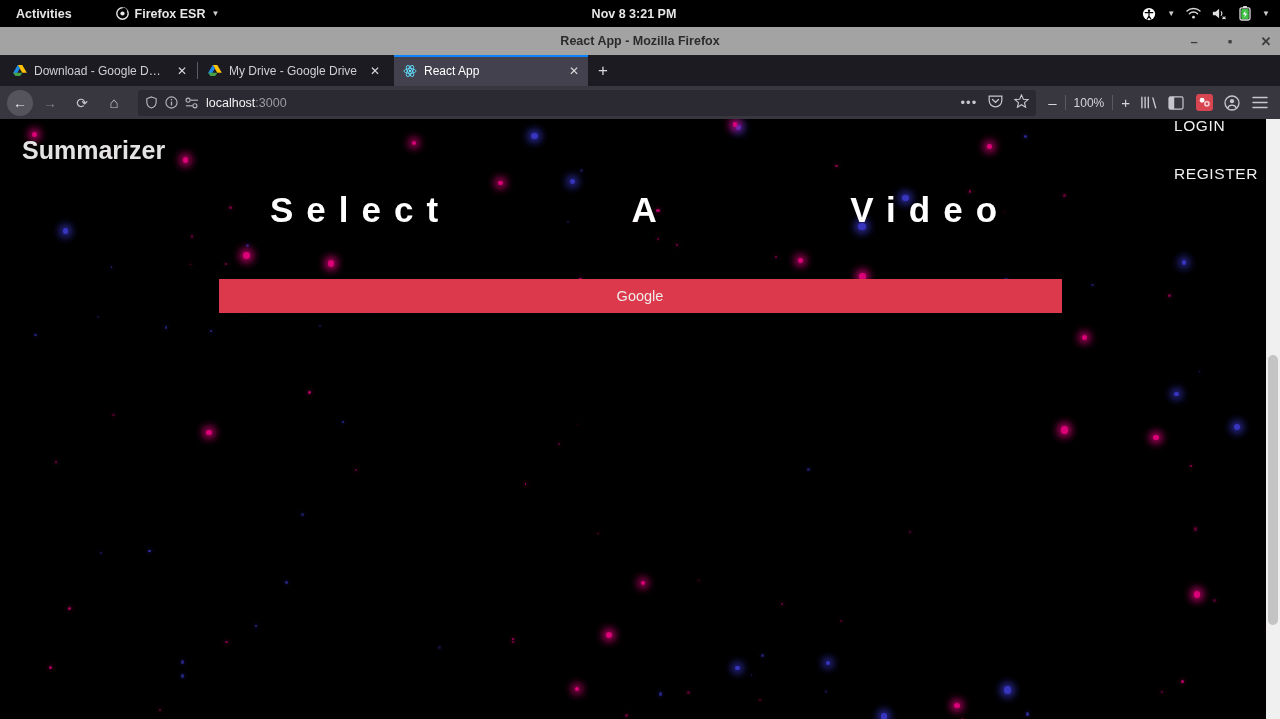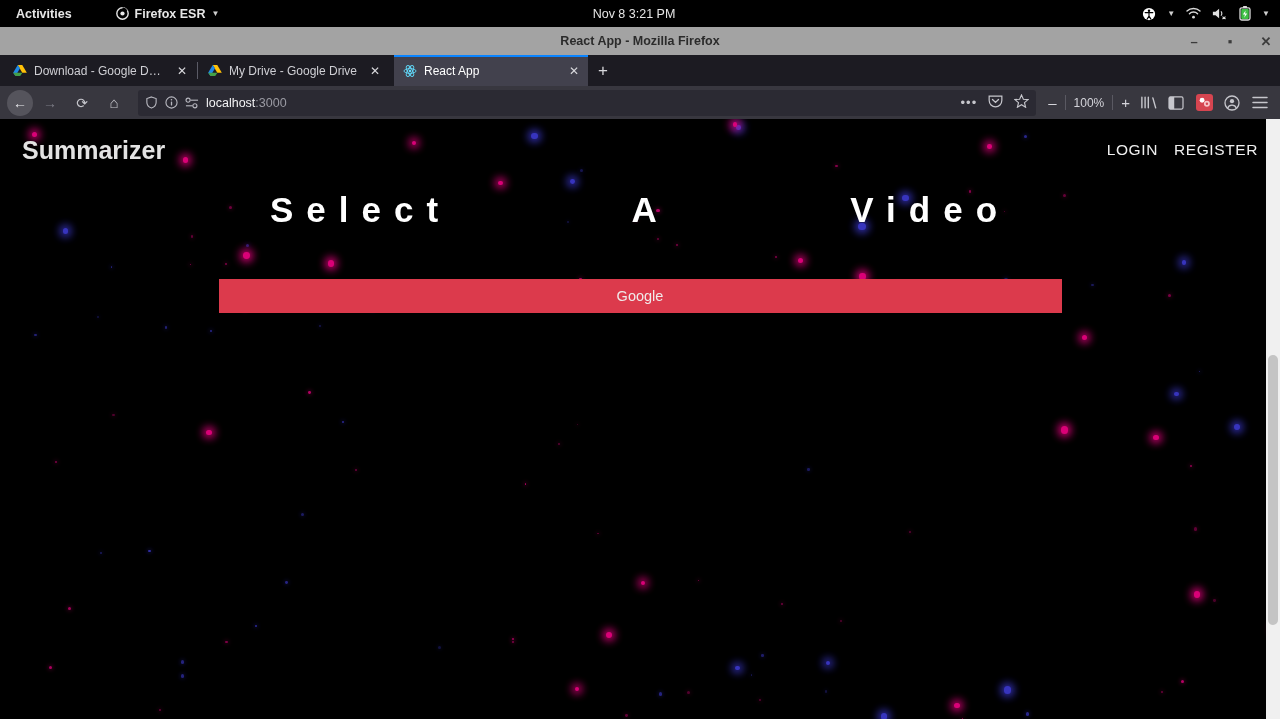--- a/index.html
+++ b/index.html
@@ -14,21 +14,21 @@
   }
   #gnome-bar .activities{ font-weight:bold; font-size:12.5px; padding:0 6px; }
   #gnome-bar .appmenu{
     display:flex; align-items:center; gap:6px; margin-left:38px; font-weight:bold;
   }
   .ff-glyph{ display:inline-block; width:13px; height:13px; position:relative; }
   .ff-glyph svg{ display:block; }
   .caret{ font-size:8px; color:#cfcfcf; }
   #gnome-clock{
     position:absolute; left:0; right:12px; text-align:center;
-    font-weight:normal; font-size:12.5px; pointer-events:none;
+    font-weight:bold; font-size:12.5px; pointer-events:none;
   }
   #gnome-tray{
     margin-left:auto; display:flex; align-items:center; gap:11px;
   }
   #gnome-tray .tray-i{ display:flex; align-items:center; }
 
   
   #titlebar{
     height:28px; background:#a3a3a3; color:#2b2b2b;
     display:flex; align-items:center; justify-content:center;
@@ -82,21 +82,21 @@
   
   #page{ position:relative; width:1280px; height:600px; background:#000; overflow:hidden; }
   #particles{ position:absolute; inset:0; }
   .pt{ position:absolute; border-radius:50%; }
 
   #appnav{
     position:relative; z-index:5; height:62px; display:flex; align-items:center;
     justify-content:space-between; padding:0 22px;
   }
   #brand{ font-size:25px; font-weight:bold; color:#e3e3e3; letter-spacing:0px; }
-  #navlinks{ display:flex; align-items:flex-start; gap:16px; }
+  #navlinks{ display:flex; align-items:flex-start; gap:30px;flex-direction:column; }
   #navlinks a{ color:#efefef; font-size:15.5px; letter-spacing:.6px; text-decoration:none; }
 
   #heading{
     position:relative; z-index:5; text-align:center; color:#fff;
     font-size:35px; font-weight:bold; letter-spacing:13px;
     margin-top:9px; white-space:pre;
   }
 
   #dropzone{
     position:relative; z-index:5; width:843px; height:230px; margin:28px auto 0;

